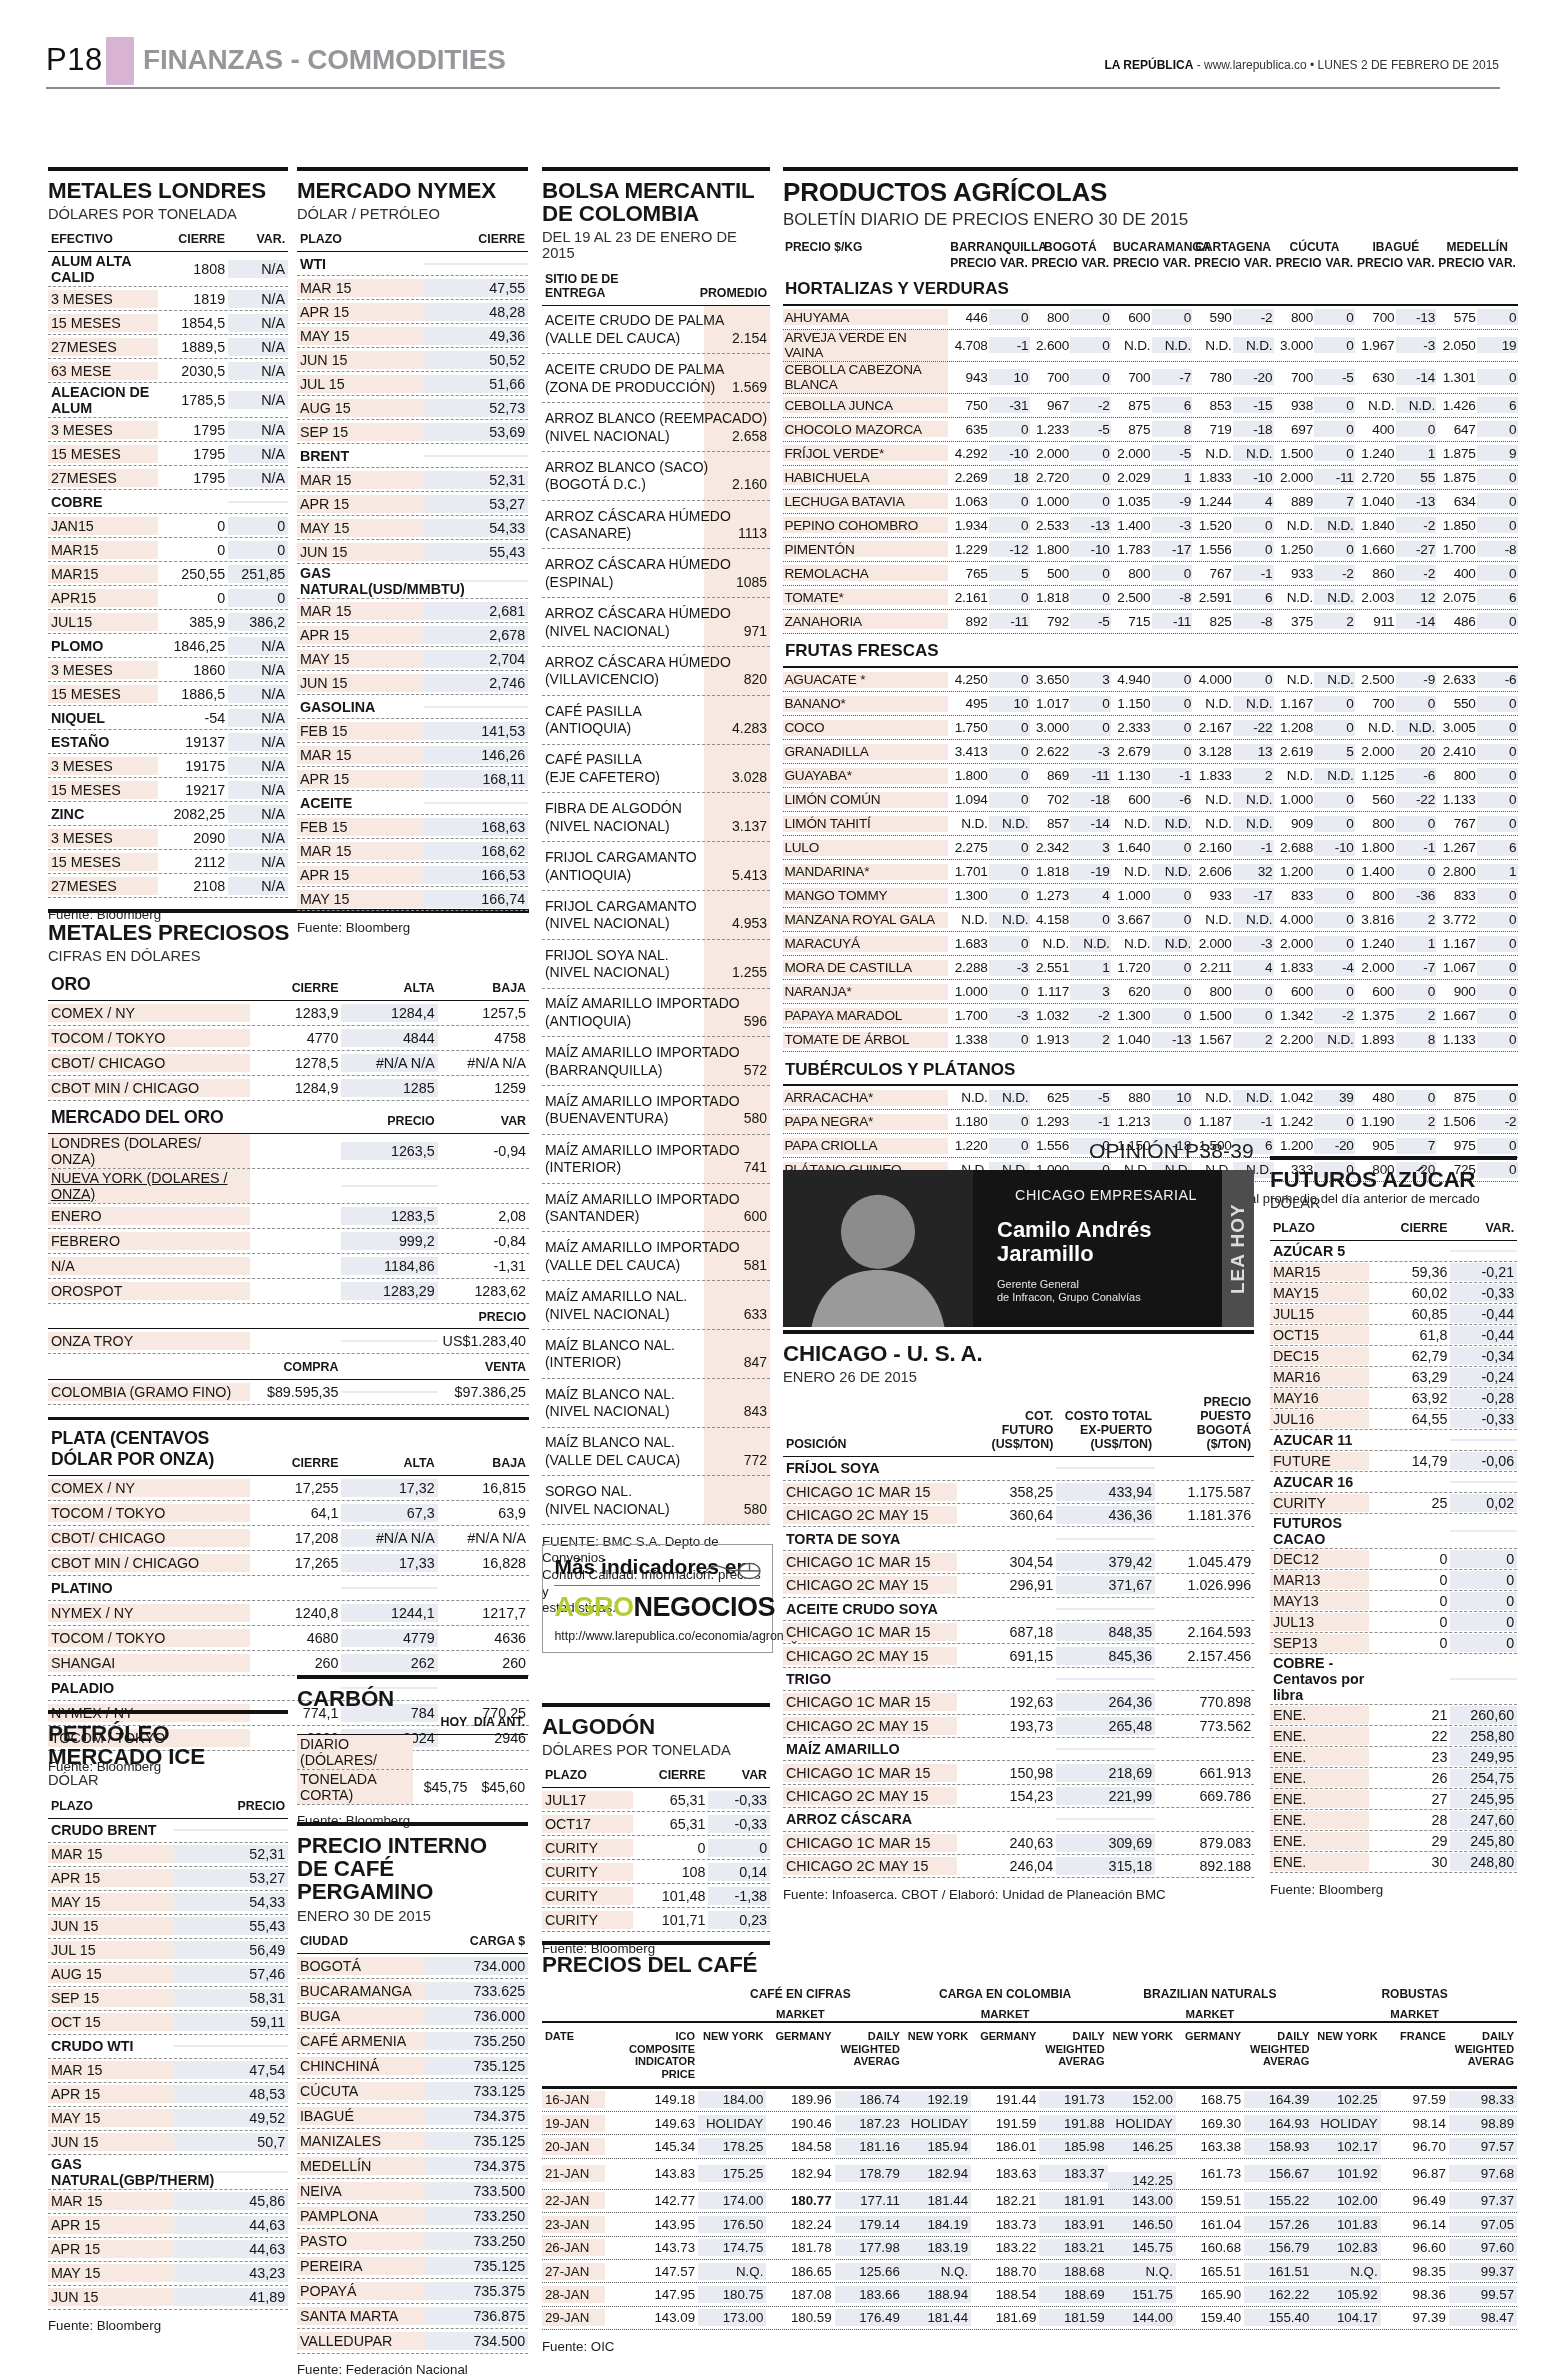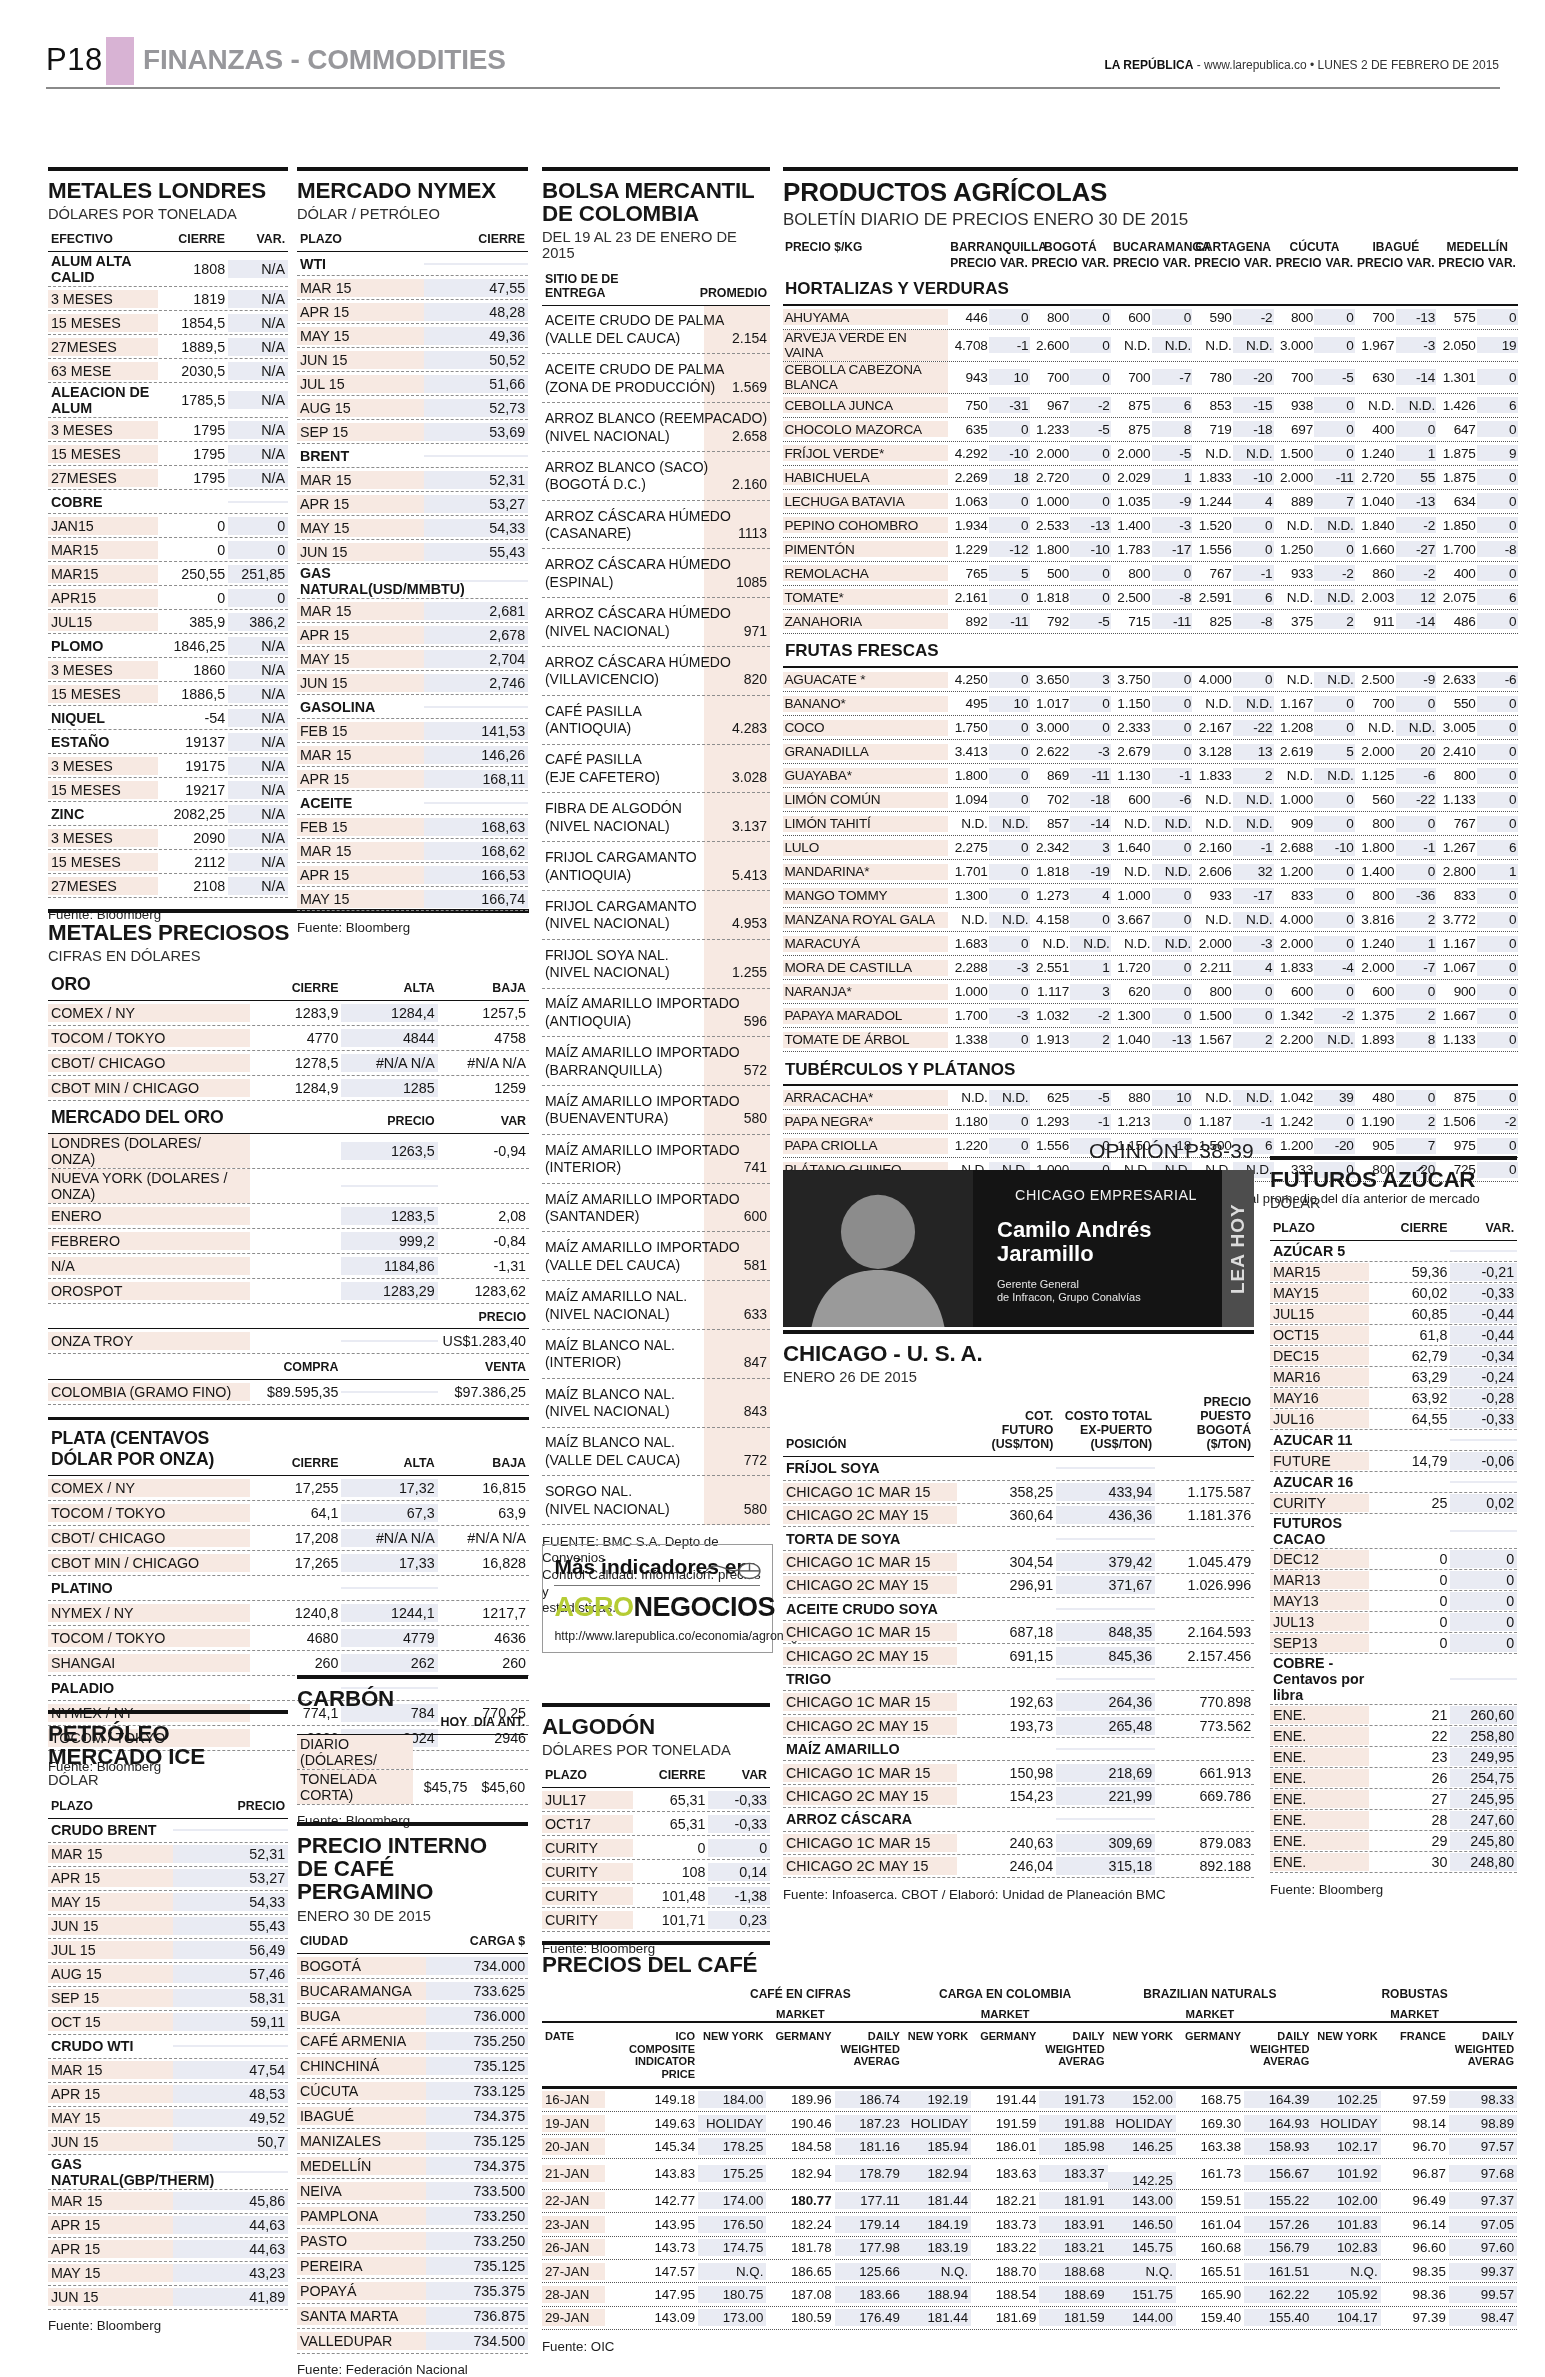--- a/index.html
+++ b/index.html
@@ -272,21 +272,21 @@
           <div class="cell num" style="width: 20%; white-space: pre-line;">PRECIO</div>
           <div class="cell num" style="width: 19%; white-space: pre-line;">VAR</div>
         </div>
         <div class="trow">
           <div class="cell lab pink" style="width: 42%; white-space: pre-line;">LONDRES (DOLARES/ ONZA)</div>
           <div class="cell num" style="width: 19%; white-space: pre-line;"></div>
           <div class="cell num blue" style="width: 20%; white-space: pre-line;">1263,5</div>
           <div class="cell num" style="width: 19%; white-space: pre-line;">-0,94</div>
         </div>
         <div class="trow">
-          <div class="cell lab pink" style="width: 42%; white-space: pre-line;">NUEVA YORK (DOLARES / ONZA)</div>
+          <div class="cell lab pink" style="width: 42%; white-space: pre-line; text-decoration: underline;">NUEVA YORK (DOLARES / ONZA)</div>
           <div class="cell num" style="width: 19%; white-space: pre-line;"></div>
           <div class="cell num blue" style="width: 20%; white-space: pre-line;"></div>
           <div class="cell num" style="width: 19%; white-space: pre-line;"></div>
         </div>
         <div class="trow">
           <div class="cell lab pink" style="width: 42%; white-space: pre-line;">ENERO</div>
           <div class="cell num" style="width: 19%; white-space: pre-line;"></div>
           <div class="cell num blue" style="width: 20%; white-space: pre-line;">1283,5</div>
           <div class="cell num" style="width: 19%; white-space: pre-line;">2,08</div>
         </div>
@@ -1288,21 +1288,21 @@
           <div class="cell num" style="width: 5.53571%; white-space: pre-line;">486</div>
           <div class="cell num blue" style="width: 5.53571%; white-space: pre-line;">0</div>
         </div>
         <div class="ag-sec">FRUTAS FRESCAS</div>
         <div class="ag-row">
           <div class="cell lab pink" style="width: 22.5%; white-space: pre-line;">AGUACATE *</div>
           <div class="cell num" style="width: 5.53571%; white-space: pre-line;">4.250</div>
           <div class="cell num blue" style="width: 5.53571%; white-space: pre-line;">0</div>
           <div class="cell num" style="width: 5.53571%; white-space: pre-line;">3.650</div>
           <div class="cell num blue" style="width: 5.53571%; white-space: pre-line;">3</div>
-          <div class="cell num" style="width: 5.53571%; white-space: pre-line;">3.750</div>
+          <div class="cell num" style="width: 5.53571%; white-space: pre-line;">4.940</div>
           <div class="cell num blue" style="width: 5.53571%; white-space: pre-line;">0</div>
           <div class="cell num" style="width: 5.53571%; white-space: pre-line;">4.000</div>
           <div class="cell num blue" style="width: 5.53571%; white-space: pre-line;">0</div>
           <div class="cell num" style="width: 5.53571%; white-space: pre-line;">N.D.</div>
           <div class="cell num blue" style="width: 5.53571%; white-space: pre-line;">N.D.</div>
           <div class="cell num" style="width: 5.53571%; white-space: pre-line;">2.500</div>
           <div class="cell num blue" style="width: 5.53571%; white-space: pre-line;">-9</div>
           <div class="cell num" style="width: 5.53571%; white-space: pre-line;">2.633</div>
           <div class="cell num blue" style="width: 5.53571%; white-space: pre-line;">-6</div>
         </div>

